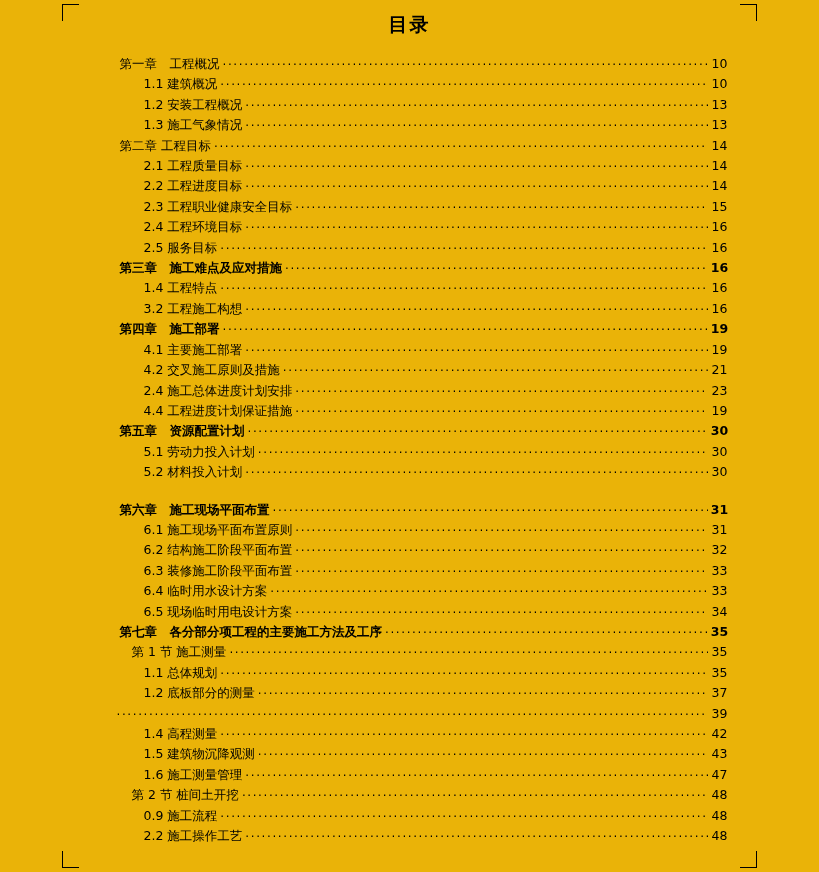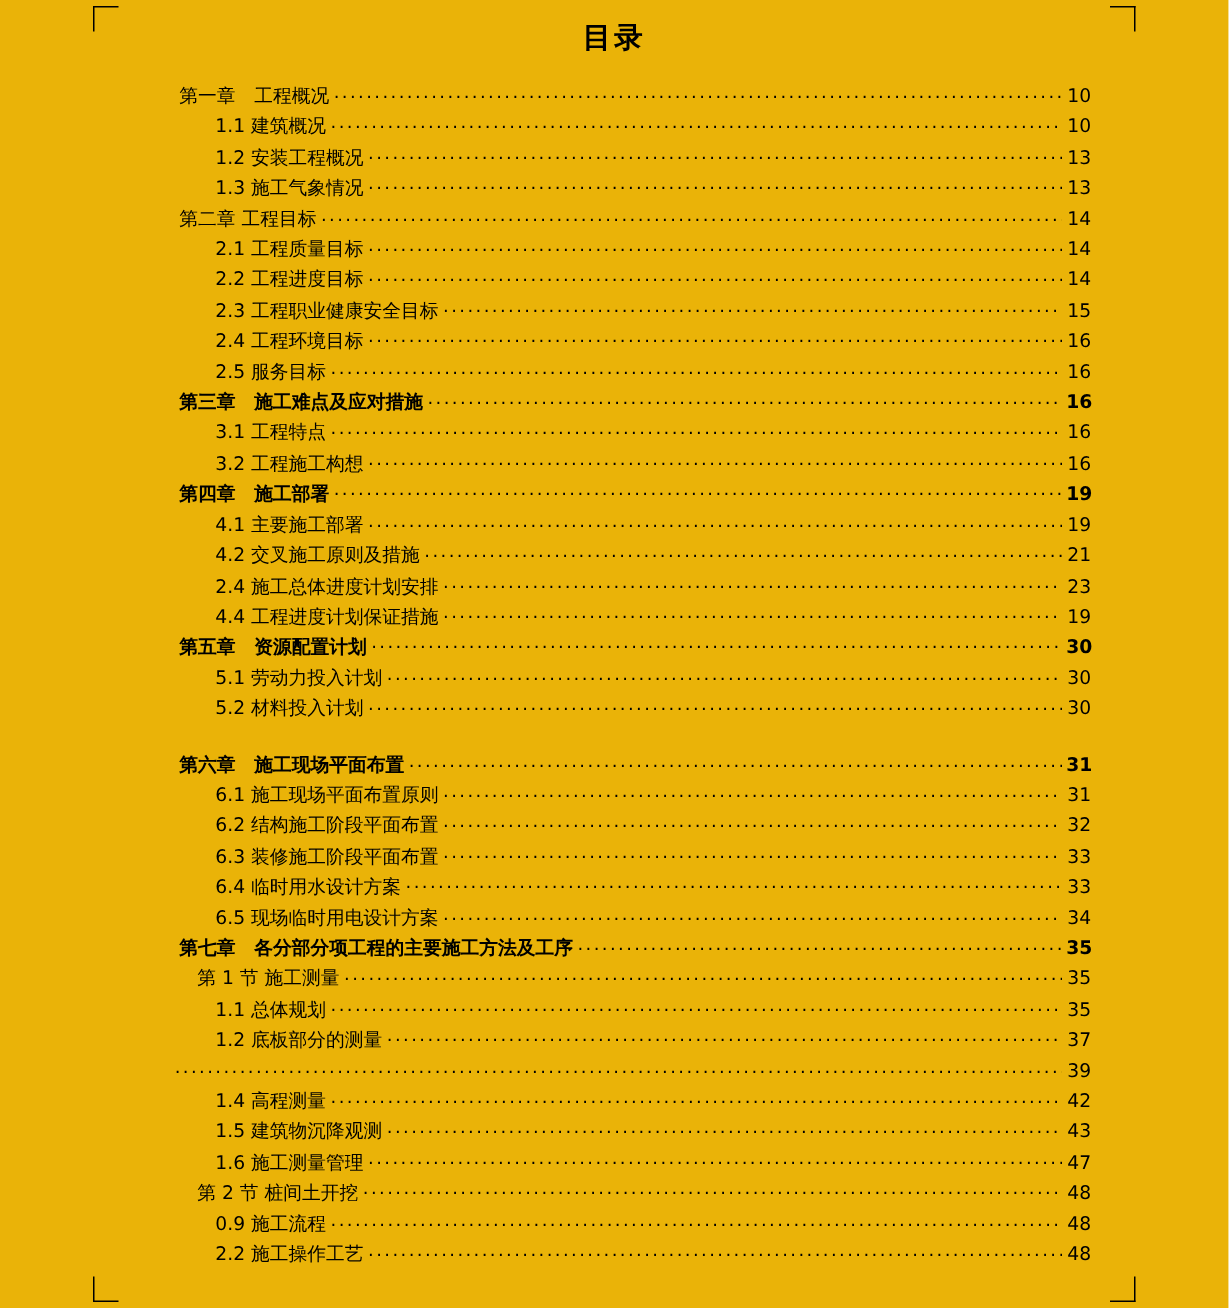--- a/index.html
+++ b/index.html
@@ -139,21 +139,21 @@
         <span class="lbl ind-sub">2.5 服务目标</span>
         <span class="dots">............................................................................................................................</span>
         <span class="pg">16</span>
       </div>
       <div class="toc-row">
         <span class="lbl ind-chapter bold" style="font-weight: bold;">第三章　施工难点及应对措施</span>
         <span class="dots">............................................................................................................................</span>
         <span class="pg" style="font-weight: bold;">16</span>
       </div>
       <div class="toc-row">
-        <span class="lbl ind-sub">3.1 工程特点</span>
+        <span class="lbl ind-sub">1.4 工程特点</span>
         <span class="dots">............................................................................................................................</span>
         <span class="pg">16</span>
       </div>
       <div class="toc-row">
         <span class="lbl ind-sub">3.2 工程施工构想</span>
         <span class="dots">............................................................................................................................</span>
         <span class="pg">16</span>
       </div>
       <div class="toc-row">
         <span class="lbl ind-chapter bold" style="font-weight: bold;">第四章　施工部署</span>

